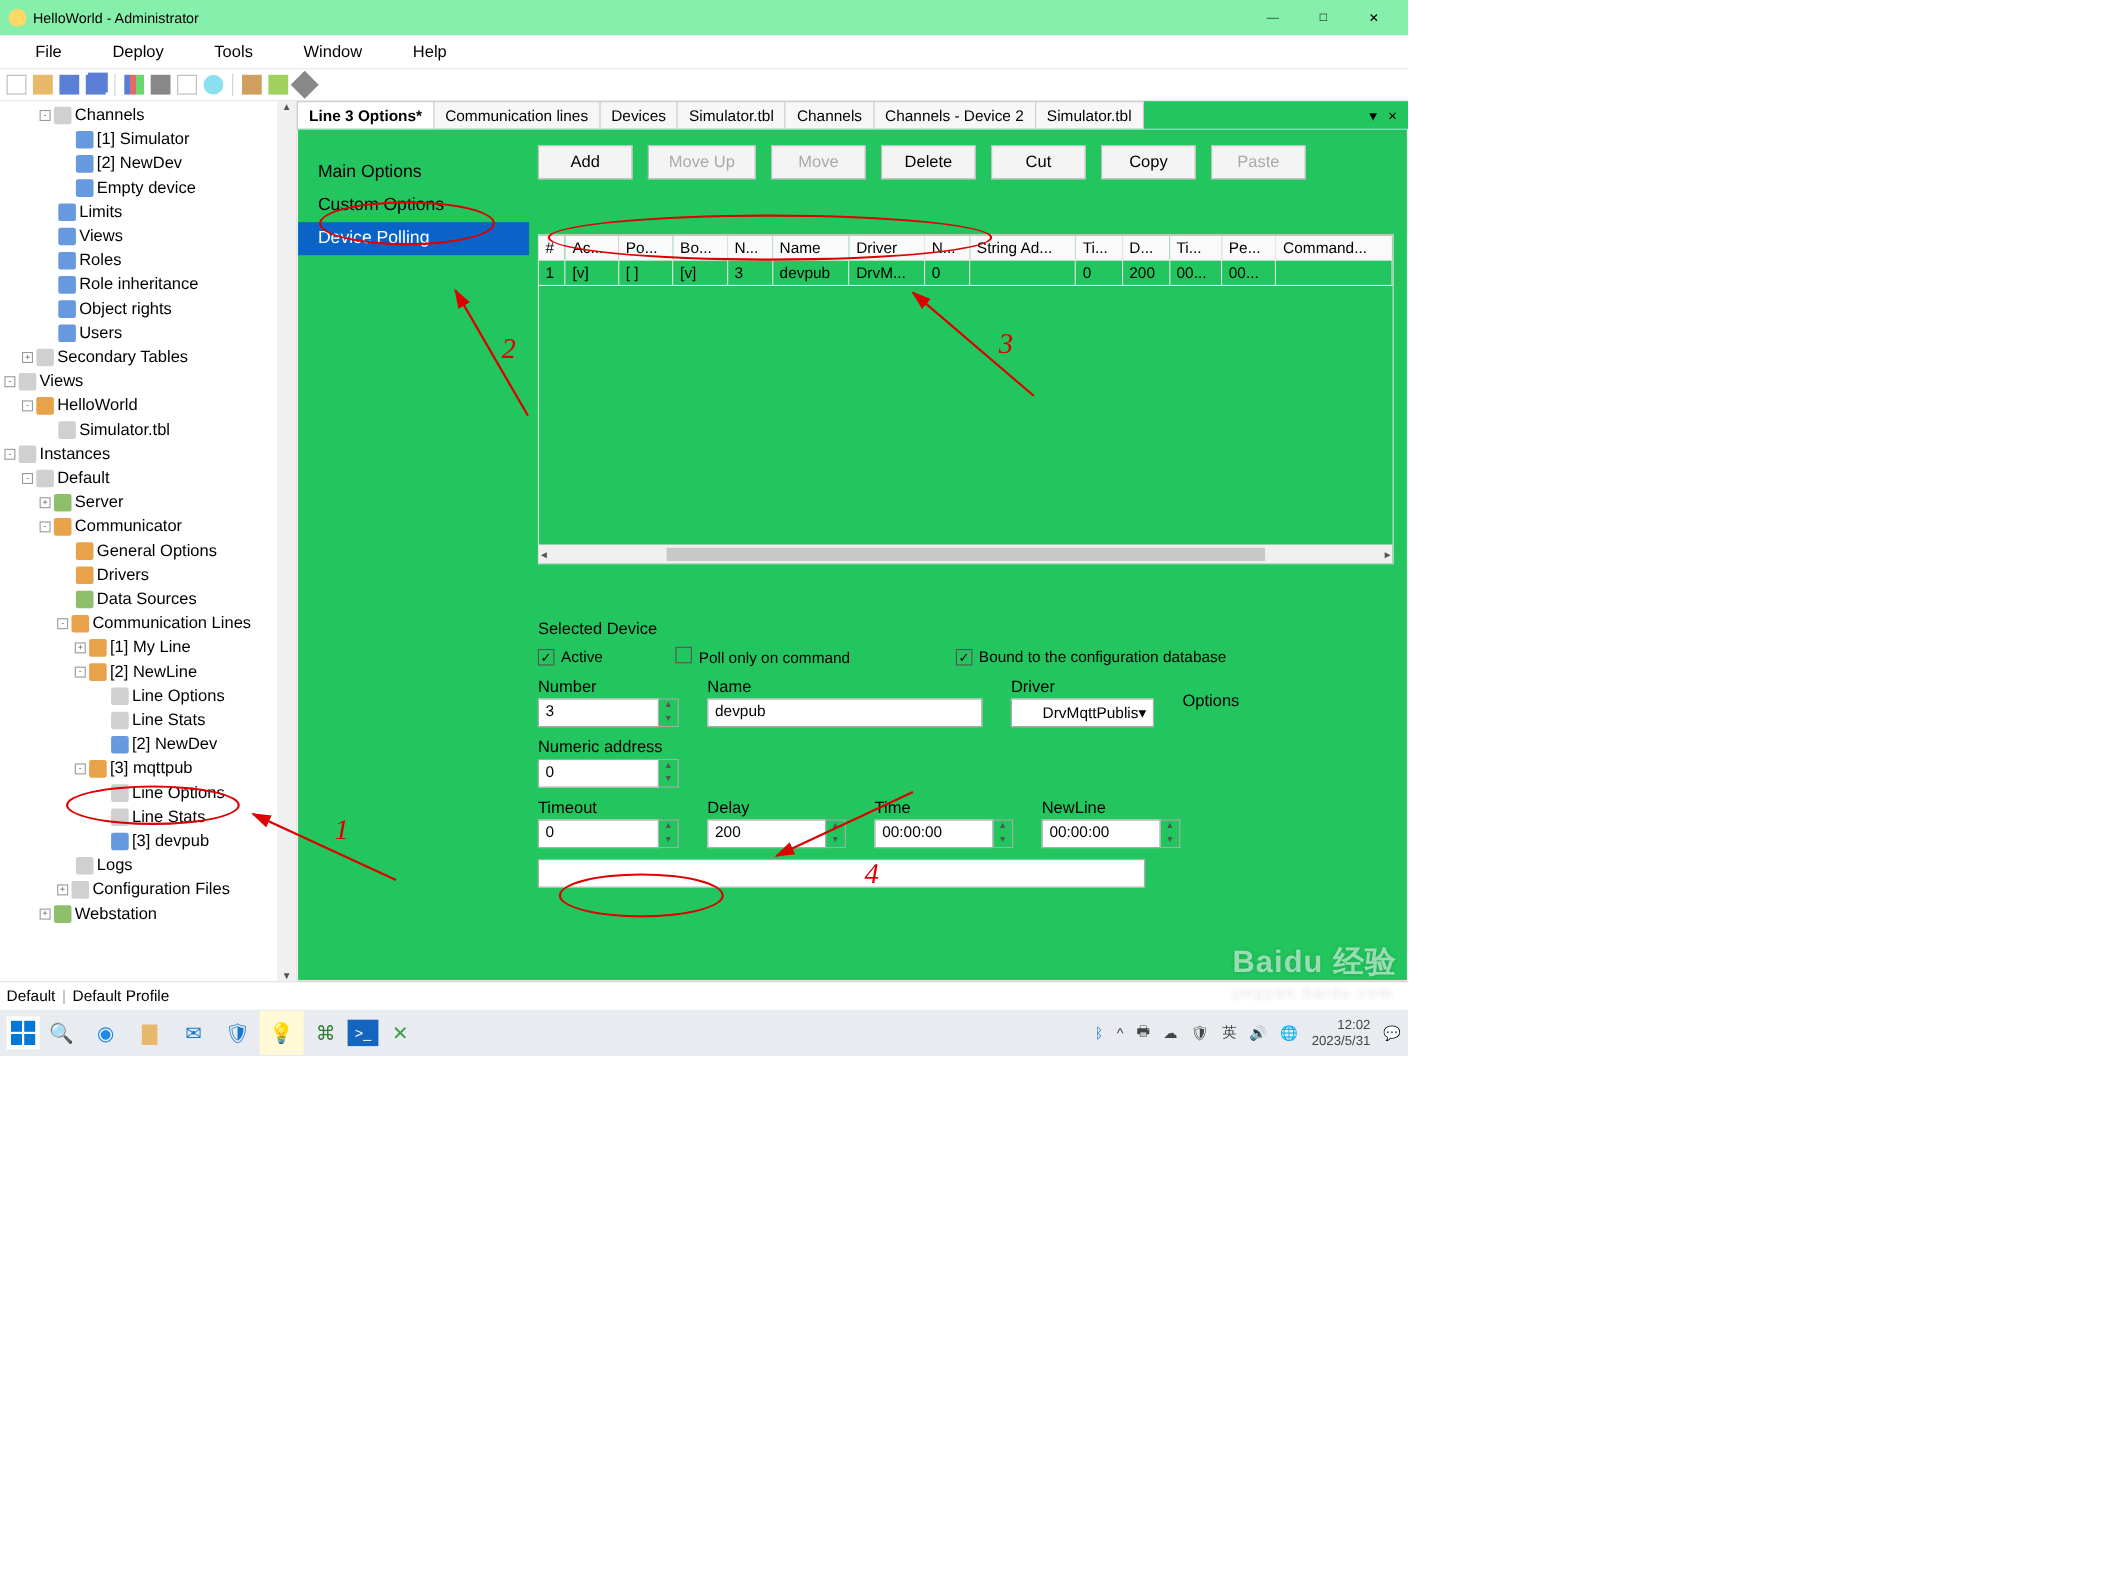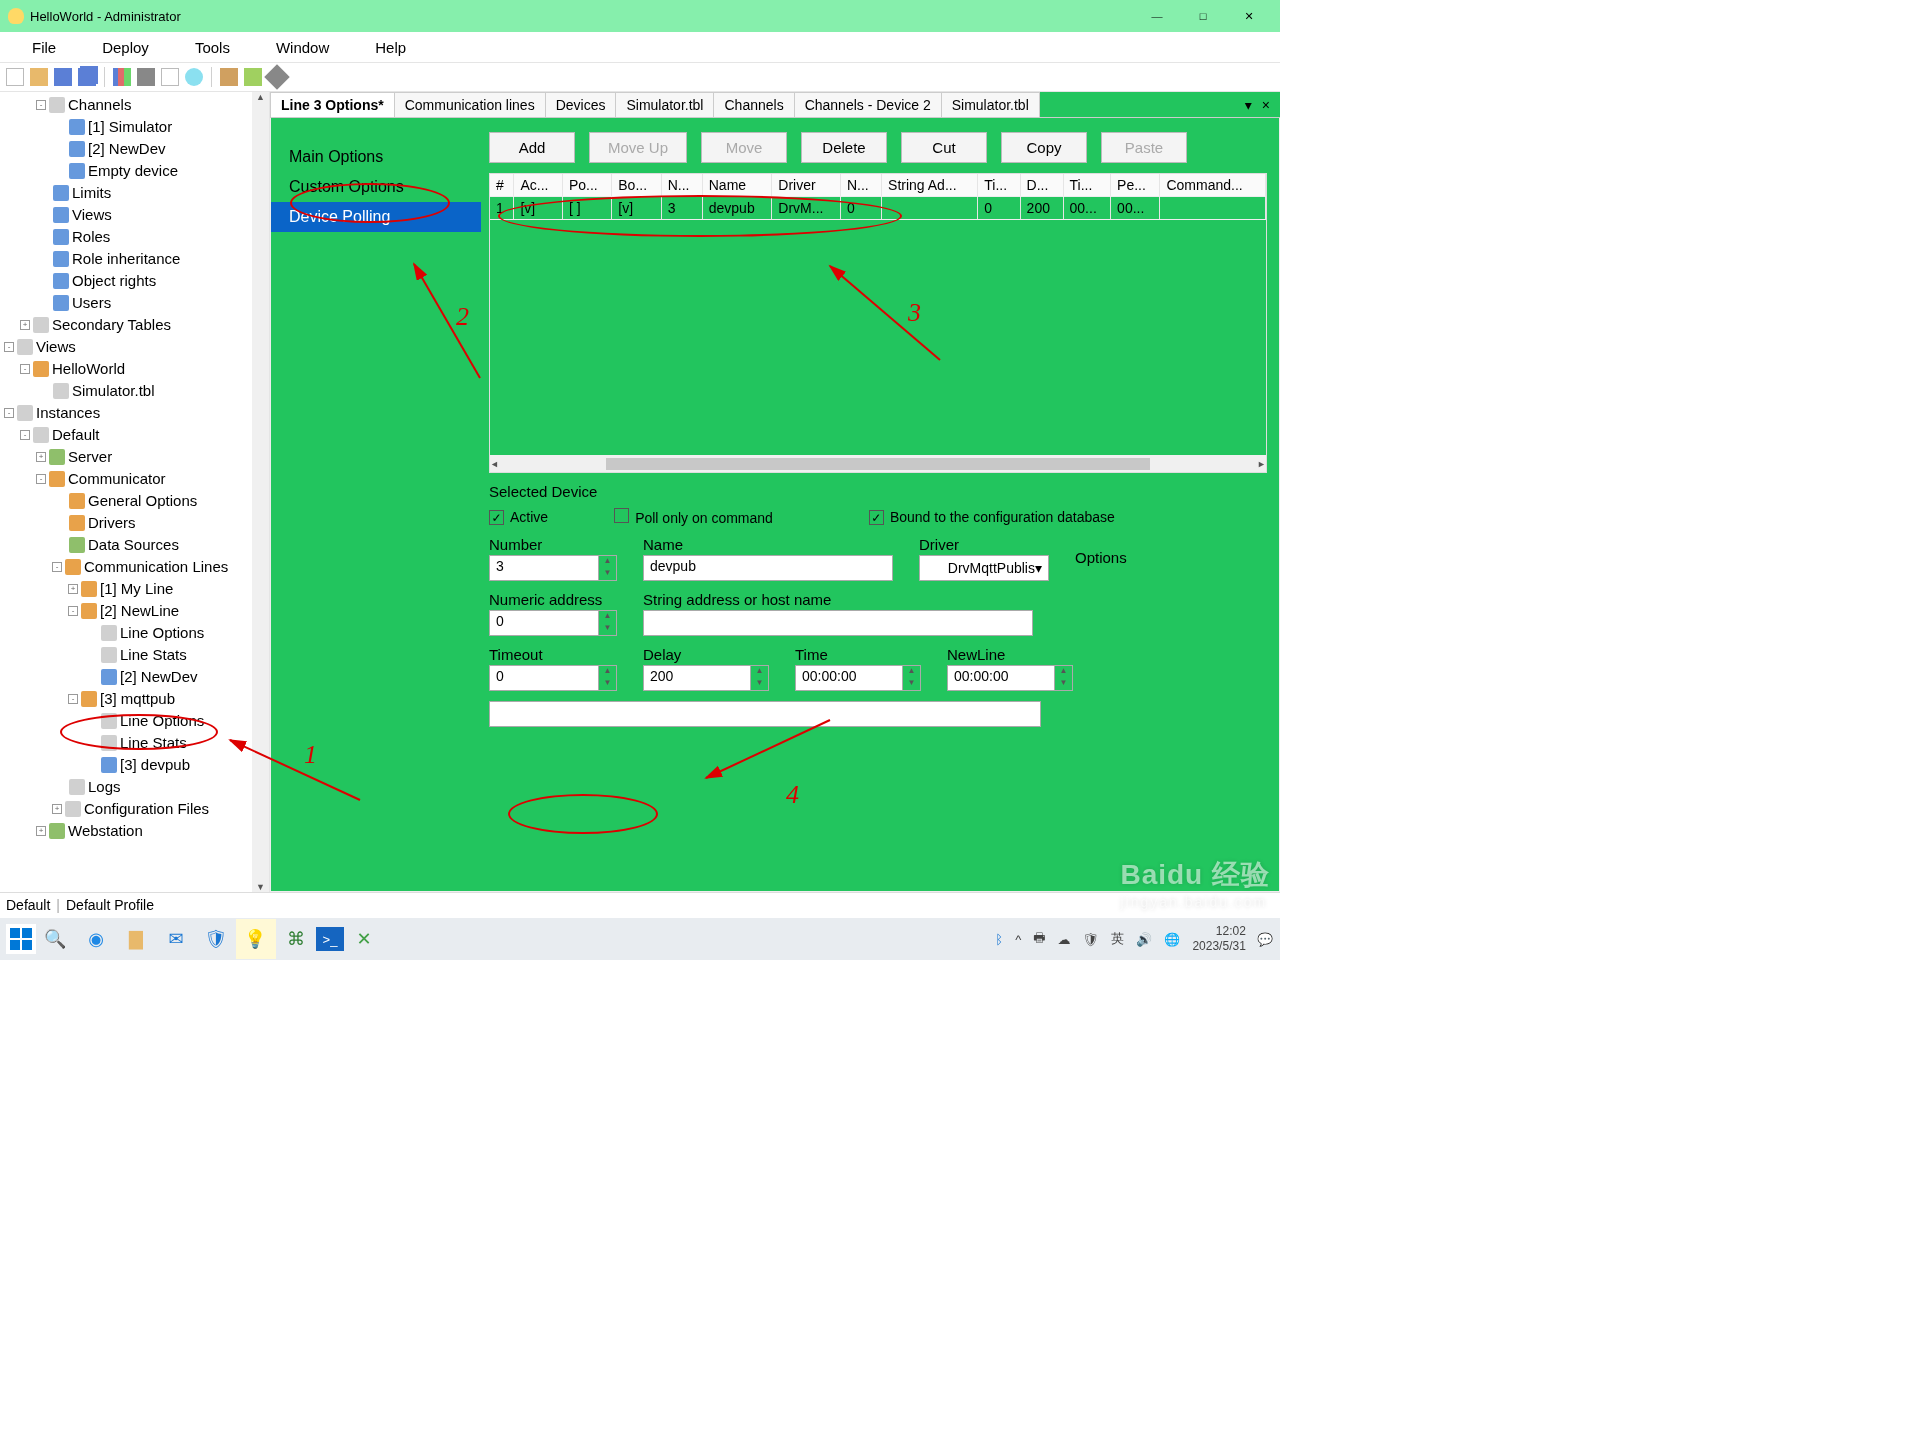--- a/index.html
+++ b/index.html
@@ -30,21 +30,21 @@
 .tree-scroll span { font-size: 9px; color: #555; }
 .tabs-area { flex: 1; display: flex; flex-direction: column; background: #22c55e; }
 .tabbar { display: flex; height: 26px; border-bottom: 1px solid #ccc; align-items: stretch; font-size: 14px; }
 .tab { padding: 2px 10px; border: 1px solid #ccc; border-bottom: none; background: #f7f7f7; display: flex; align-items: center; margin-right: -1px; }
 .tab.active { background: #fff; font-weight: 600; }
 .tabbar .tabend { margin-left: auto; display: flex; align-items: center; gap: 10px; padding-right: 10px; font-size: 14px; }
 .doc-body { flex: 1; display: flex; border: 1px solid #eee; border-top: none; }
 .sidelist { width: 210px; padding-top: 24px; }
 .sl-item { padding: 6px 18px; font-size: 16px; }
 .sl-item.sel { background: #0a64c8; color: #fff; }
-.main-pane { flex: 1; display: flex; flex-direction: column; padding: 14px 12px 10px 8px; }
+.main-pane { flex: 1; display: flex; flex-direction: column; padding: 14px 12px 10px 8px; gap: 40px; }
 .btnrow { display: flex; gap: 14px; margin-bottom: 10px; }
 .btn { border: 1px solid #bbb; background: #f4f4f4; padding: 6px 18px; font-size: 15px; min-width: 86px; text-align: center; }
 .btn.disabled { color: #aaa; }
 .btn.sel { border: 1px solid #0078d7; background: #e5f1fb; }
 .grid { border: 1px solid #ddd; height: 300px; overflow: hidden; position: relative; }
 .grid table { border-collapse: collapse; width: 100%; font-size: 14px; }
 .grid th, .grid td { border-right: 1px solid #e5e5e5; border-bottom: 1px solid #eee; padding: 3px 6px; text-align: left; white-space: nowrap; overflow: hidden; }
 .grid th { background: #fafafa; font-weight: 400; }
 .grid-hscroll { position: absolute; bottom: 0; left: 0; right: 0; height: 17px; background: #f0f0f0; display: flex; align-items: center; justify-content: space-between; font-size: 9px; color: #555; }
 .grid-hscroll .thumb { height: 12px; background: #c8c8c8; width: 70%; margin: 0 18px; }
@@ -445,24 +445,20 @@
             <div class="field">
                 <span class="flabel">Numeric address</span>
               <div class="fctrl">
                   <span class="fnum" style="width:110px">0</span>
                   <span class="spin">
                     <span>▲</span>
                     <span>▼</span>
                   </span>
                 </div>
               </div>
-            <div class="field">
-                <span class="flabel">String address or host name</span>
-              <span class="ftxt" style="width:390px"></span>
-              </div>
           </div>
           <div class="frow">
             <div class="field">
                 <span class="flabel">Timeout</span>
               <div class="fctrl">
                   <span class="fnum" style="width:110px">0</span>
                   <span class="spin">
                     <span>▲</span>
                     <span>▼</span>
                   </span>

